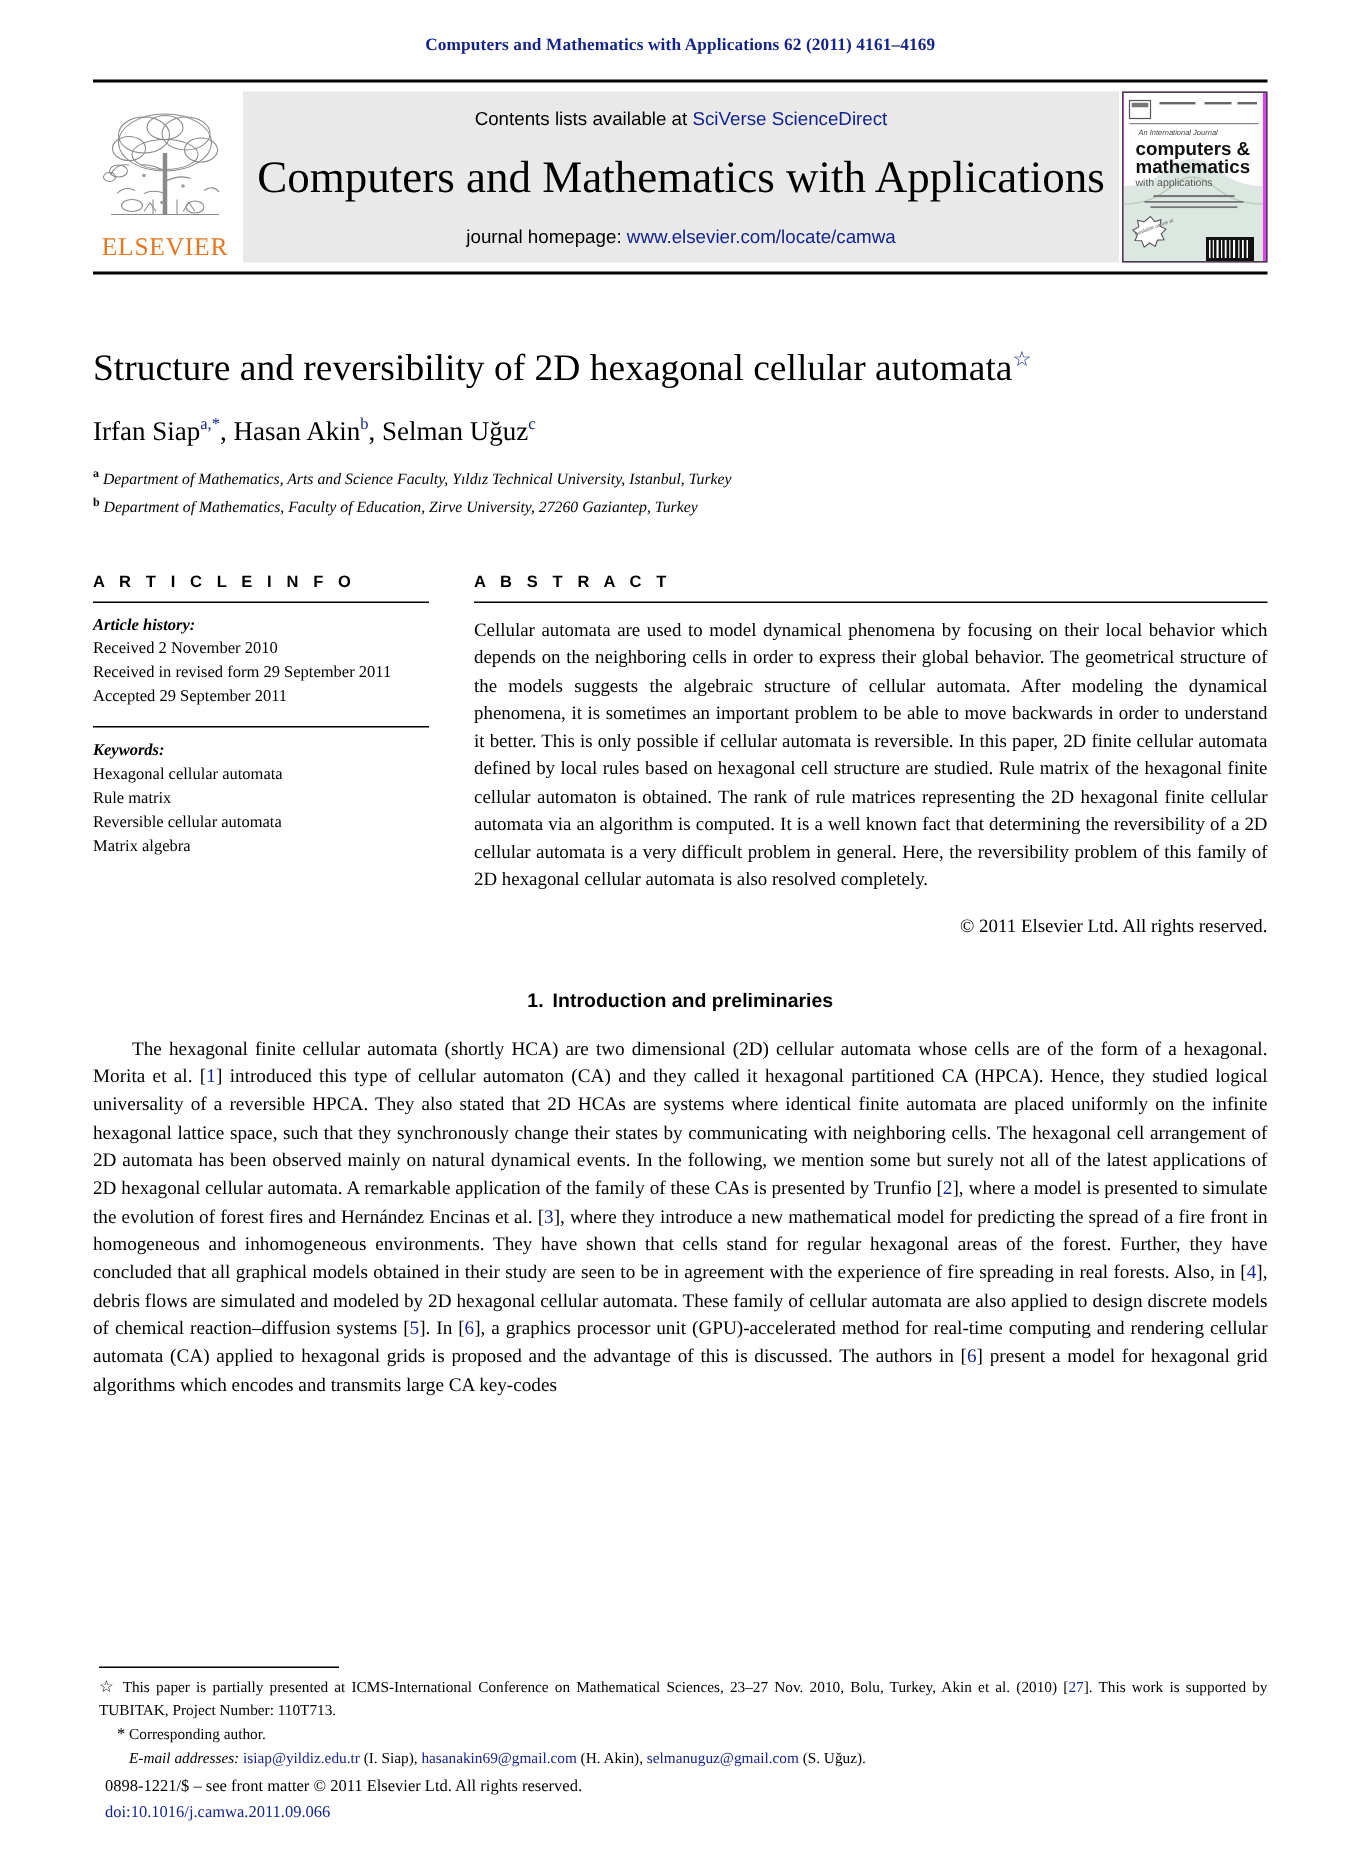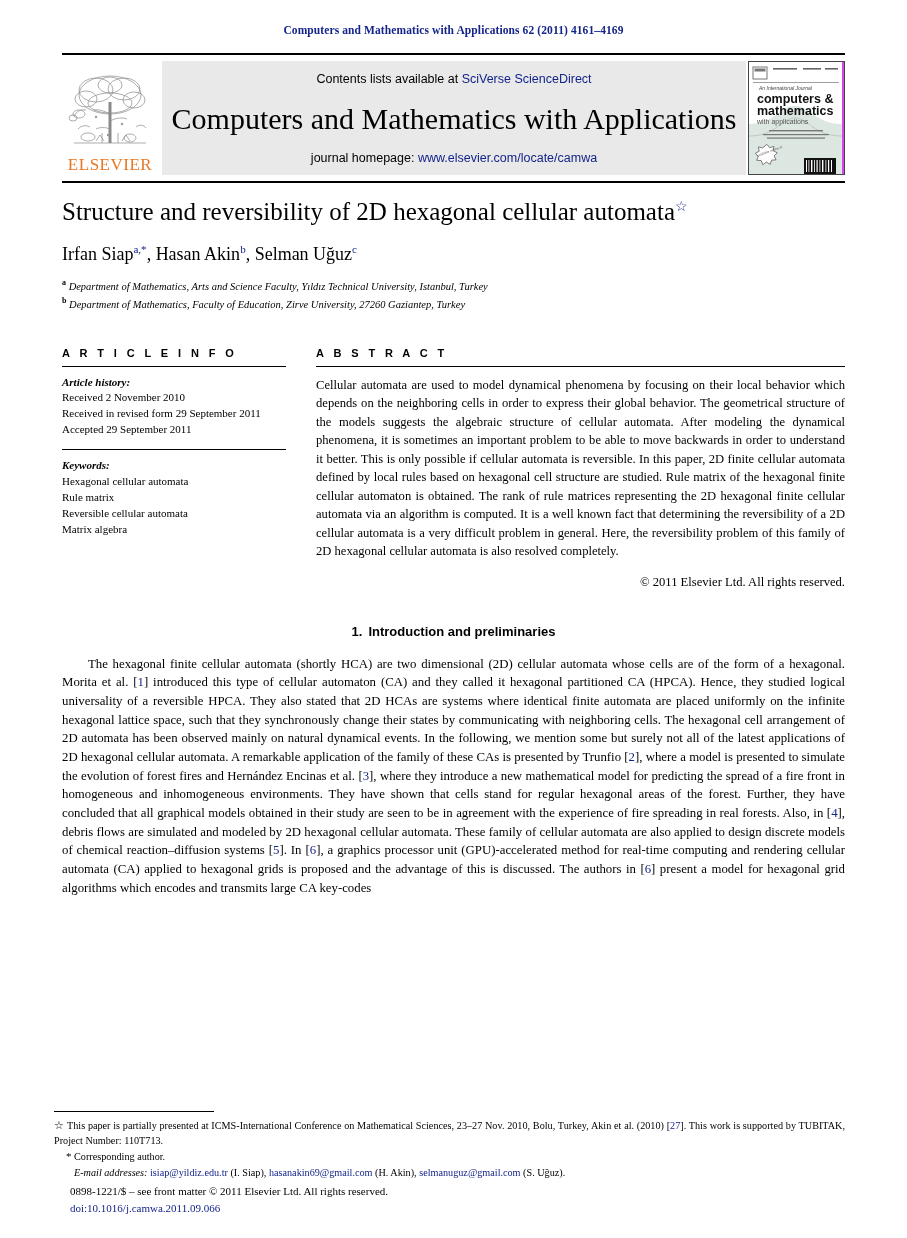--- a/index.html
+++ b/index.html
@@ -104,21 +104,21 @@
     background: #d946ef;
     position: relative;
     overflow: hidden;
   }
   .masthead-rule {
     border-bottom: 2.5px solid #000;
     margin-top: 6px;
   }
 
   
-  .title-block { margin-top: 14px; }
+  .title-block { margin-top: 48px; }
   .paper-title {
     font-size: 25px;
     font-weight: normal;
     font-family: "Liberation Serif", serif;
     line-height: 1.2;
     margin: 0;
   }
   .paper-title .star { font-size: 14px; vertical-align: super; color:#14248a;}
   .authors {
     margin-top: 16px;
@@ -182,21 +182,21 @@
     margin-top: 16px;
     font-size: 12.8px;
     line-height: 1.46;
     text-align: justify;
     text-indent: 26px;
   }
 
   
   .footnotes {
     position: absolute;
-    left: 54px;
+    left: 66px;
     right: 62px;
     bottom: 60px;
   }
   .fn-rule {
     width: 160px;
     border-top: 1.1px solid #000;
     margin-bottom: 6px;
   }
   .fn-line {
     font-size: 10.2px;

